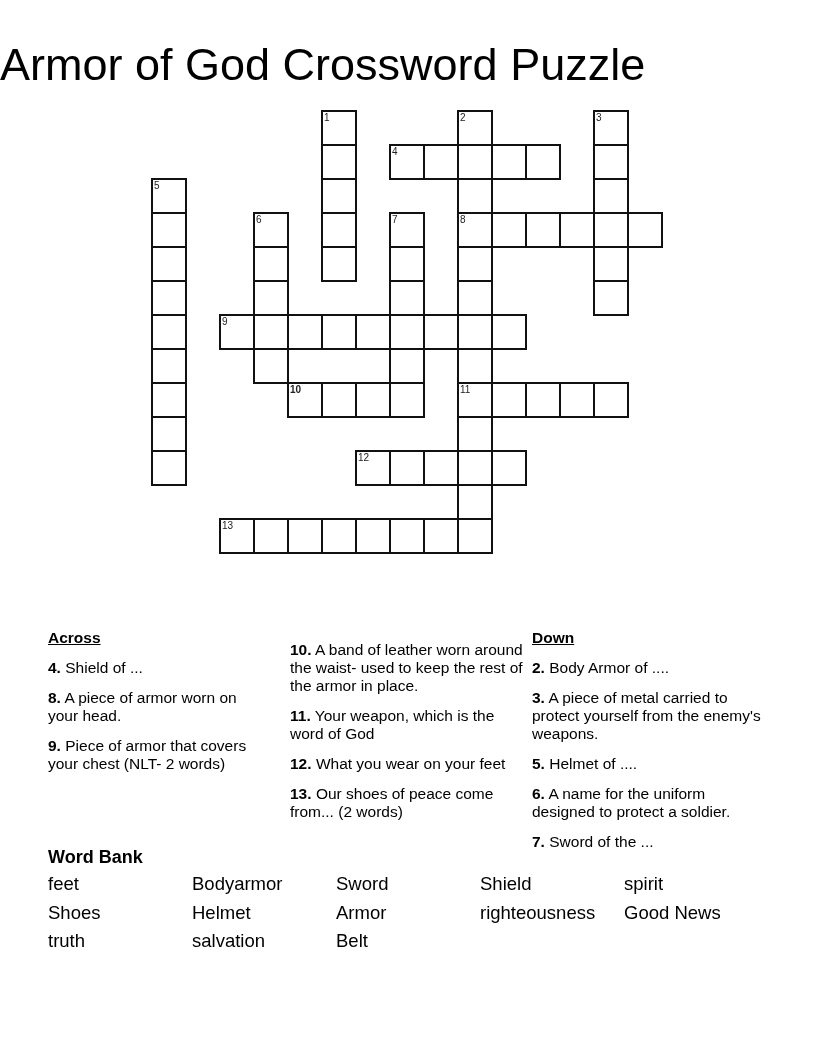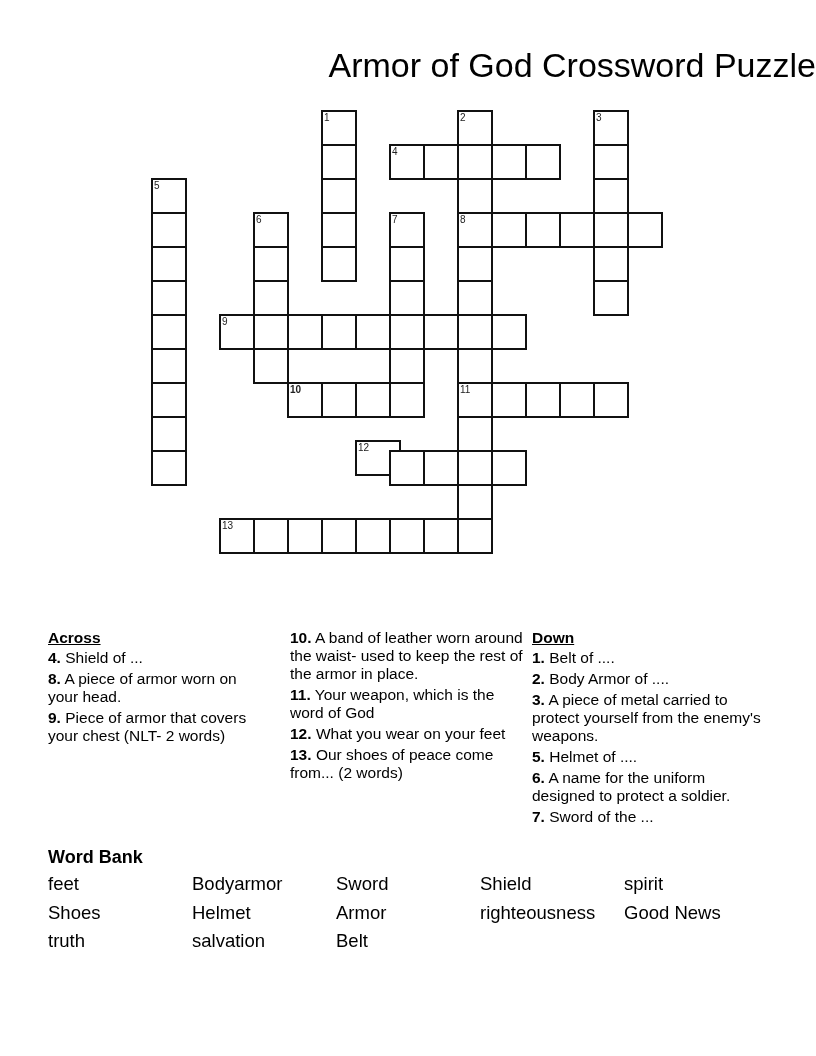--- a/index.html
+++ b/index.html
@@ -1,34 +1,34 @@
 <!DOCTYPE html>
 <html><head>
   <meta charset="utf-8">
   <style>
     html, body { margin: 0; padding: 0; background: #ffffff; }
     body {
       width: 816px; height: 1056px; position: relative; overflow: hidden;
       font-family: "Liberation Sans", "DejaVu Sans", sans-serif; color: #000;
     }
     .title {
-      position: absolute; left: 0; top: 36px; width: 816px; text-align: right;
-      font-size: 34px; line-height: 58px; font-weight: normal; letter-spacing: 0px;
+      position: absolute; left: 0; top: 36px; width: 816px; text-align: left;
+      font-size: 45px; line-height: 58px; font-weight: normal; letter-spacing: 0px;
     }
     .grid { position: absolute; left: 0; top: 0; width: 816px; height: 600px; }
     .cell {
       position: absolute; width: 34px; height: 34px; box-sizing: border-box;
       border: 2px solid #111; background: #fff;
     }
     .cell .num {
       position: absolute; left: 1px; top: 0px; font-size: 10px; line-height: 11px; color: #222;
     }
     .clues { position: absolute; top: 629px; font-size: 15.5px; line-height: 18px; }
     .clues .head { font-weight: bold; text-decoration: underline; margin-bottom: 2px; }
-    .clue { margin-bottom: 3px; }
+    .clue { margin-bottom: 3px; margin-top: 12px; }
     .clue b { font-weight: bold; }
     .col1 { left: 48px; width: 215px; }
     .col2 { left: 290px; width: 235px; }
     .col3 { left: 532px; width: 240px; }
     .wordbank { position: absolute; left: 48px; top: 846px; width: 720px; }
     .wordbank .head { font-weight: bold; font-size: 18px; line-height: 22px; margin-bottom: 5px; }
     .wb-grid { display: grid; grid-template-columns: 144px 144px 144px 144px 144px; row-gap: 6px; }
     .wb-word { font-size: 18.5px; line-height: 22.5px; }
   </style>
 </head>
@@ -117,21 +117,21 @@
     <div class="cell" style="left: 491px; top: 314px; width: 36px; height: 36px;"></div>
     <div class="cell" style="left: 287px; top: 382px; width: 36px; height: 36px; font-weight: bold;">
       <span class="num">10</span>
     </div>
     <div class="cell" style="left: 321px; top: 382px; width: 36px; height: 36px;"></div>
     <div class="cell" style="left: 355px; top: 382px; width: 36px; height: 36px;"></div>
     <div class="cell" style="left: 491px; top: 382px; width: 36px; height: 36px;"></div>
     <div class="cell" style="left: 525px; top: 382px; width: 36px; height: 36px;"></div>
     <div class="cell" style="left: 559px; top: 382px; width: 36px; height: 36px;"></div>
     <div class="cell" style="left: 593px; top: 382px; width: 36px; height: 36px;"></div>
-    <div class="cell" style="left: 355px; top: 440px; width: 36px; height: 36px; padding-left: 42px;">
+    <div class="cell" style="left: 355px; top: 450px; width: 36px; height: 36px; padding-left: 42px;">
       <span class="num">12</span>
     </div>
     <div class="cell" style="left: 389px; top: 450px; width: 36px; height: 36px;"></div>
     <div class="cell" style="left: 423px; top: 450px; width: 36px; height: 36px;"></div>
     <div class="cell" style="left: 491px; top: 450px; width: 36px; height: 36px;"></div>
     <div class="cell" style="left: 219px; top: 518px; width: 47px; height: 36px;">
       <span class="num">13</span>
     </div>
     <div class="cell" style="left: 253px; top: 518px; width: 36px; height: 36px;"></div>
     <div class="cell" style="left: 287px; top: 518px; width: 36px; height: 36px;"></div>
@@ -150,21 +150,20 @@
 
 <div class="clues col2">
   <div class="clue"><b>10.</b> <span>A band of leather worn around the waist- used to keep the rest of the armor in place.</span></div>
   <div class="clue"><b>11.</b> <span>Your weapon, which is the word of God</span></div>
   <div class="clue"><b>12.</b> <span>What you wear on your feet</span></div>
   <div class="clue"><b>13.</b> <span>Our shoes of peace come from... (2 words)</span></div>
 </div>
 
 <div class="clues col3">
   <div class="head">Down</div>
-  <div class="clue"><b>1.</b> <span>Belt of ....</span></div>
   <div class="clue"><b>2.</b> <span>Body Armor of ....</span></div>
   <div class="clue"><b>3.</b> <span>A piece of metal carried to protect yourself from the enemy's weapons.</span></div>
   <div class="clue"><b>5.</b> <span>Helmet of ....</span></div>
   <div class="clue"><b>6.</b> <span>A name for the uniform designed to protect a soldier.</span></div>
   <div class="clue"><b>7.</b> <span>Sword of the ...</span></div>
 </div>
 
 <div class="wordbank">
   <div class="head">Word Bank</div>
   <div class="wb-grid">

